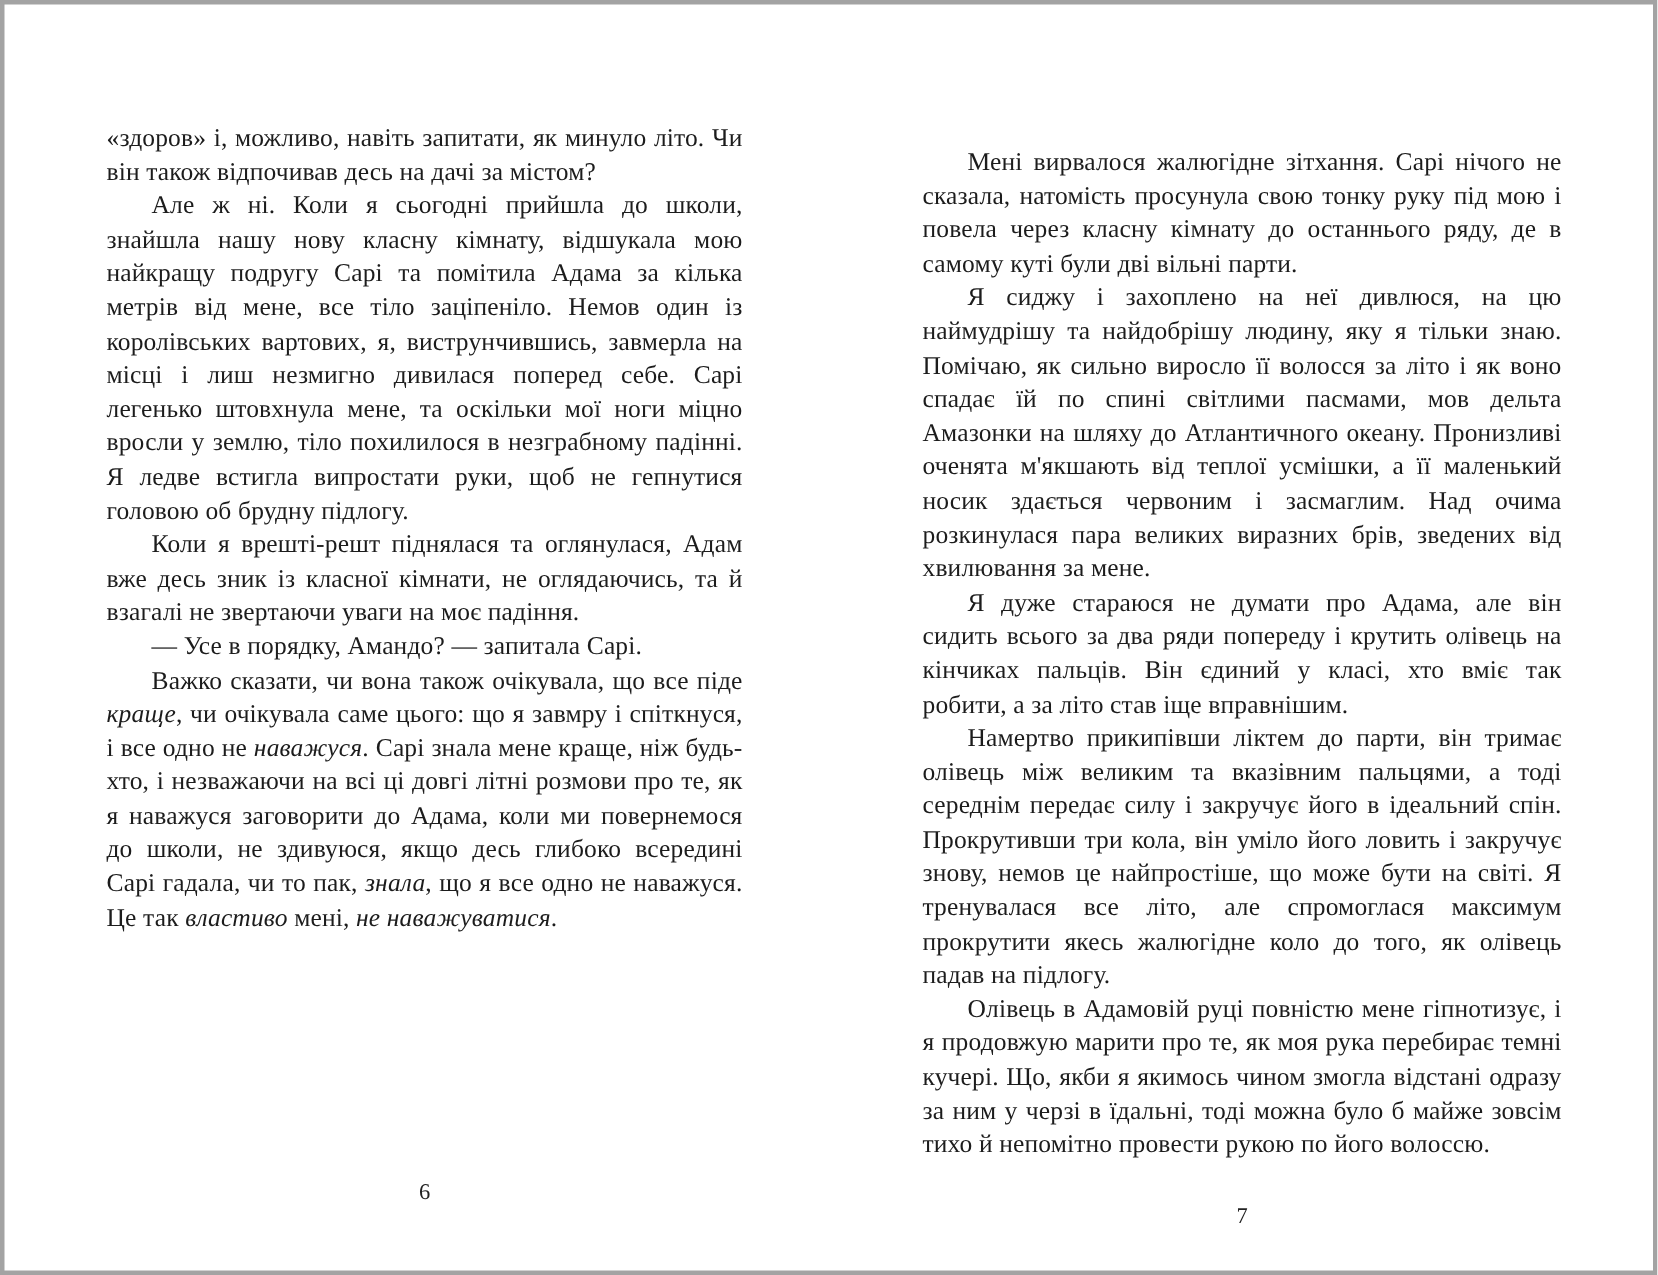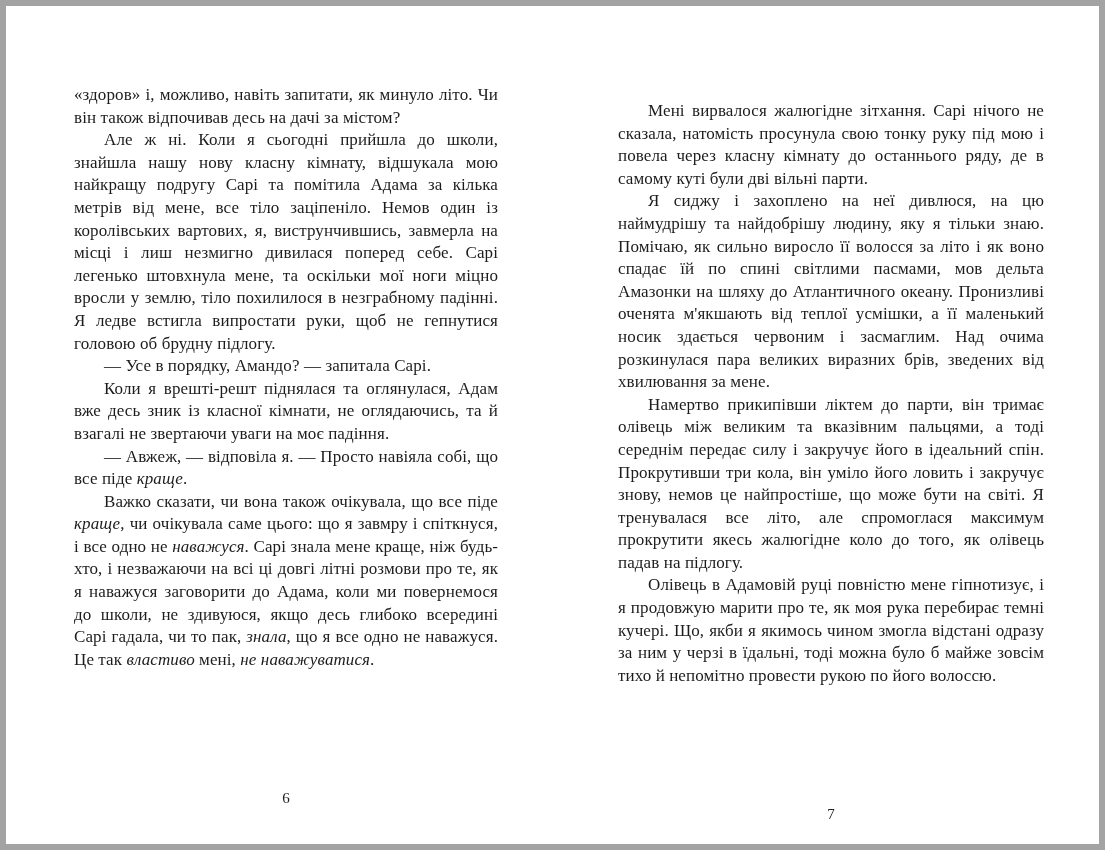--- a/index.html
+++ b/index.html
@@ -6,21 +6,21 @@
     margin: 0;
     padding: 0;
     background: #ffffff;
   }
   .spread {
     position: relative;
     width: 1105px;
     height: 850px;
     background: #ffffff;
     box-sizing: border-box;
-    border: 6px solid #a3a3a3;
+    border: 3px solid #a3a3a3;
     font-family: "Liberation Serif", "DejaVu Serif", serif;
     color: #1c1c1c;
     overflow: hidden;
   }
   .page {
     position: absolute;
     top: 78px;
   }
   .page.left  { left: 68px;  width: 424px; }
   .page.right { left: 612px; width: 426px; margin-top: 16px; }
@@ -45,31 +45,31 @@
 </style>
 </head>
 <body>
 
 <div class="spread">
 
   <div class="page left">
     <div class="page-body">
         <p class="no-indent"><span>«здоров» і, можливо, навіть запитати, як минуло літо. Чи він також відпочивав десь на дачі за містом?</span></p>
         <p class="indent"><span>Але ж ні. Коли я сьогодні прийшла до школи, знайшла нашу нову класну кімнату, відшукала мою найкращу подругу Сарі та помітила Адама за кілька метрів від мене, все тіло заціпеніло. Немов один із королівських вартових, я, виструнчившись, завмерла на місці і лиш незмигно дивилася поперед себе. Сарі легенько штовхнула мене, та оскільки мої ноги міцно вросли у землю, тіло похилилося в незграбному падінні. Я ледве встигла випростати руки, щоб не гепнутися головою об брудну підлогу.</span></p>
+        <p class="indent"><span>Коли я врешті-решт піднялася та оглянулася, Адам вже десь зник із класної кімнати, не оглядаючись, та й взагалі не звертаючи уваги на моє падіння.</span></p>
         <p class="indent"><span>— Усе в порядку, Амандо? — запитала Сарі.</span></p>
-        <p class="indent"><span>Коли я врешті-решт піднялася та оглянулася, Адам вже десь зник із класної кімнати, не оглядаючись, та й взагалі не звертаючи уваги на моє падіння.</span></p>
-        <p class="indent"><span>— Авжеж, — відповіла я. — Просто навіяла собі, що все піде </span><span class="it">краще</span><span>.</span></p>
         <p class="indent"><span>Важко сказати, чи вона також очікувала, що все піде </span><span class="it">краще</span><span>, чи очікувала саме цього: що я завмру і спіткнуся, і все одно не </span><span class="it">наважуся</span><span>. Сарі знала мене краще, ніж будь-хто, і незважаючи на всі ці довгі літні розмови про те, як я наважуся заговорити до Адама, коли ми повернемося до школи, не здивуюся, якщо десь глибоко всередині Сарі гадала, чи то пак, </span><span class="it">знала</span><span>, що я все одно не наважуся. Це так </span><span class="it">властиво</span><span> мені, </span><span class="it">не наважуватися</span><span>.</span></p>
       </div>
     <div class="page-number">6</div>
   </div>
 
   <div class="page right">
     <div class="page-body">
         <p class="indent"><span>Мені вирвалося жалюгідне зітхання. Сарі нічого не сказала, натомість просунула свою тонку руку під мою і повела через класну кімнату до останнього ряду, де в самому куті були дві вільні парти.</span></p>
         <p class="indent"><span>Я сиджу і захоплено на неї дивлюся, на цю наймудрішу та найдобрішу людину, яку я тільки знаю. Помічаю, як сильно виросло її волосся за літо і як воно спадає їй по спині світлими пасмами, мов дельта Амазонки на шляху до Атлантичного океану. Пронизливі оченята м'якшають від теплої усмішки, а її маленький носик здається червоним і засмаглим. Над очима розкинулася пара великих виразних брів, зведених від хвилювання за мене.</span></p>
+        <p class="indent"><span>Я дуже стараюся не думати про Адама, але він сидить всього за два ряди попереду і крутить олівець на кінчиках пальців. Він єдиний у класі, хто вміє так робити, а за літо став іще вправнішим.</span></p>
         <p class="indent"><span>Намертво прикипівши ліктем до парти, він тримає олівець між великим та вказівним пальцями, а тоді середнім передає силу і закручує його в ідеальний спін. Прокрутивши три кола, він уміло його ловить і закручує знову, немов це найпростіше, що може бути на світі. Я тренувалася все літо, але спромоглася максимум прокрутити якесь жалюгідне коло до того, як олівець падав на підлогу.</span></p>
         <p class="indent"><span>Олівець в Адамовій руці повністю мене гіпнотизує, і я продовжую марити про те, як моя рука перебирає темні кучері. Що, якби я якимось чином змогла відстані одразу за ним у черзі в їдальні, тоді можна було б майже зовсім тихо й непомітно провести рукою по його волоссю.</span></p>
       </div>
     <div class="page-number">7</div>
   </div>
 
 </div>
 
 </body></html>

